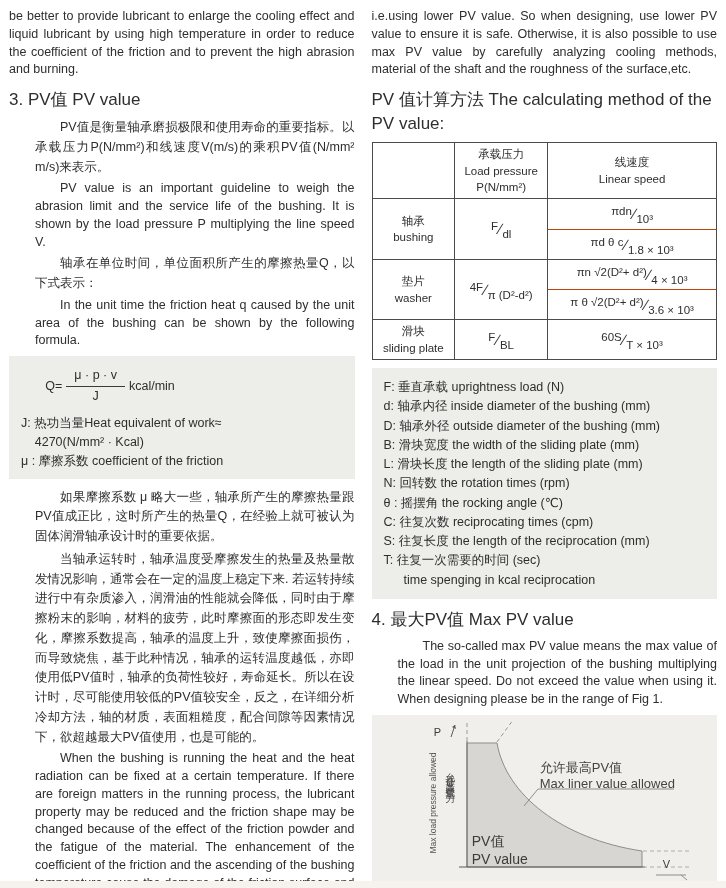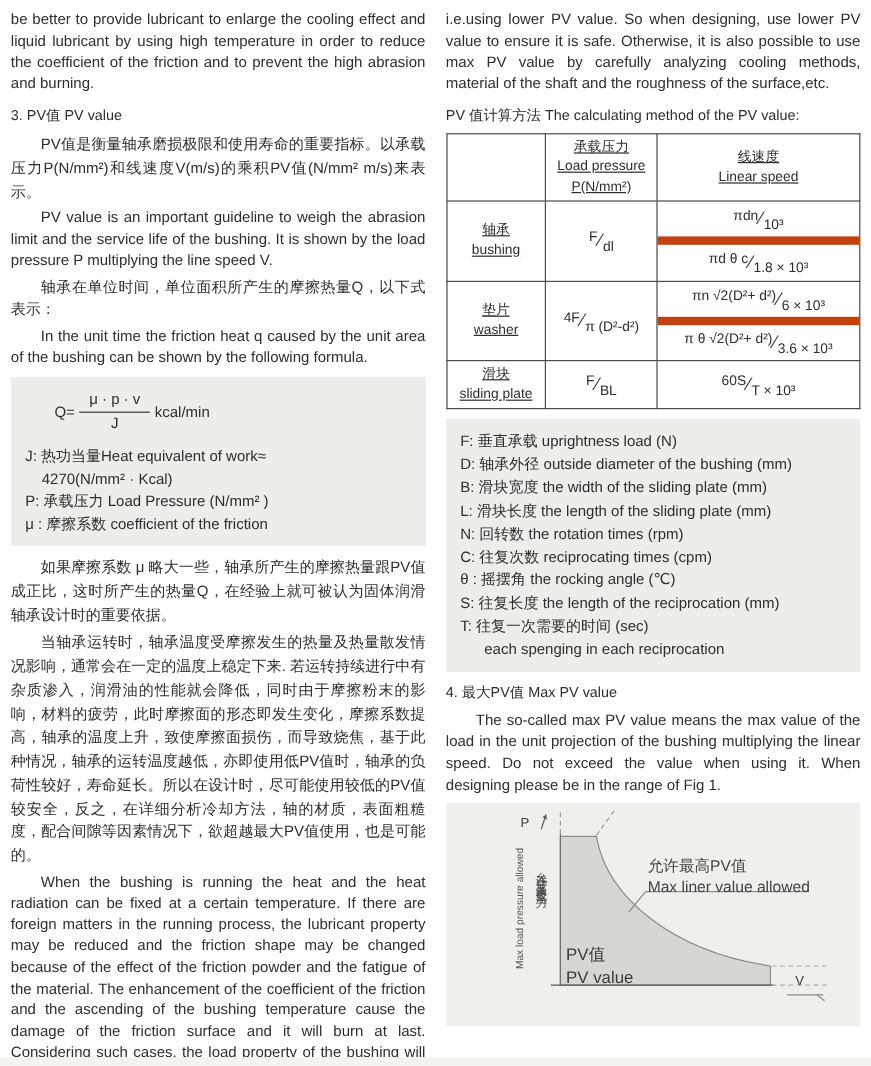--- a/index.html
+++ b/index.html
@@ -5,38 +5,38 @@
   html,body{margin:0;padding:0;}
   body{
     width:726px;height:888px;overflow:hidden;position:relative;
     background:#ffffff;color:#2e2e2e;
     font-family:"Liberation Sans","DejaVu Sans",sans-serif;
     font-size:12.5px;line-height:1.42;
   }
   .page{display:flex;gap:17px;padding:8px 9px 0 9px;}
   .col{flex:1;min-width:0;}
   p{margin:0 0 3px 0;text-align:justify;}
-  p.ind{text-indent:2em;}
+  p.ind{text-indent:2em;margin-left:26px;}
   p.cn{line-height:1.58;}
-  h2{font-size:12px;font-weight:normal;margin:9px 0 6px 0;}
+  h2{font-size:17px;font-weight:normal;margin:9px 0 6px 0;}
   .graybox{background:#ededea;padding:9px 12px 8px 12px;margin:6px 0 9px 0;}
   .formula-line{margin:2px 0 8px 0;text-align:left;}
   .stack{display:inline-block;vertical-align:middle;text-align:center;margin:0 4px;}
   .stack .top{display:block;border-bottom:1px solid #3a3a3a;padding:0 8px 1px 8px;}
   .stack .bot{display:block;padding-top:1px;}
   .defline{margin:1px 0;line-height:1.44;}
   .defline.cont{padding-left:1.1em;}
   .defs2 .defline{line-height:1.38;margin:2px 0;}
   .defs2 .defline.cont{padding-left:1.6em;}
 
-  table.pvtab{border-collapse:collapse;width:100%;margin:2px 0 8px 0;font-size:11.5px;text-decoration:underline;}
+  table.pvtab{border-collapse:collapse;width:100%;margin:2px 0 8px 0;font-size:11.5px;}
   table.pvtab td{border:1px solid #4b4b4b;text-align:center;vertical-align:middle;padding:3px 2px;}
   table.pvtab td.nopad{padding:0;}
   table.pvtab .sub{padding:4px 2px;}
-  table.pvtab .sub.bt{border-top:7px solid #c2410c;}
+  table.pvtab .sub.bt{border-top:1px solid #c2410c;}
   .fr{display:inline-block;white-space:nowrap;}
   .fr .n{position:relative;top:-4px;}
   .fr .sl{font-size:15px;color:#3a3a3a;margin:0 1px;}
   .fr .d{position:relative;top:4px;}
 
   .figbox{background:#f0efec;margin-top:6px;padding:2px 0 6px 0;}
   .fig-wrap{position:relative;width:345px;height:178px;margin:0 auto;}
   .fig-wrap svg{position:absolute;left:0;top:0;}
   .flabel{position:absolute;color:#3c3c3c;white-space:nowrap;}
   .f-p{left:62px;top:8px;font-size:11px;}
@@ -61,21 +61,20 @@
     <p class="ind cn">轴承在单位时间，单位面积所产生的摩擦热量Q，以下式表示：</p>
     <p class="ind">In the unit time the friction heat q caused by the unit area of the bushing can be shown by the following formula.</p>
 
     <div class="graybox">
       <div class="formula-line">
         &nbsp;&nbsp;&nbsp;&nbsp;&nbsp;&nbsp;
         <span>Q=</span><span class="stack"><span class="top">μ · p · v</span><span class="bot">J</span></span><span>kcal/min</span>
       </div>
       <div class="defline">J: 热功当量Heat equivalent of work≈</div>
       <div class="defline cont">4270(N/mm² · Kcal)</div>
-      <div class="defline">P: 承载压力 Load Pressure (N/mm² )</div>
       <div class="defline">μ : 摩擦系数 coefficient of the friction</div>
     </div>
 
     <p class="ind cn">如果摩擦系数 μ 略大一些，轴承所产生的摩擦热量跟PV值成正比，这时所产生的热量Q，在经验上就可被认为固体润滑轴承设计时的重要依据。</p>
     <p class="ind cn">当轴承运转时，轴承温度受摩擦发生的热量及热量散发情况影响，通常会在一定的温度上稳定下来. 若运转持续进行中有杂质渗入，润滑油的性能就会降低，同时由于摩擦粉末的影响，材料的疲劳，此时摩擦面的形态即发生变化，摩擦系数提高，轴承的温度上升，致使摩擦面损伤，而导致烧焦，基于此种情况，轴承的运转温度越低，亦即使用低PV值时，轴承的负荷性较好，寿命延长。所以在设计时，尽可能使用较低的PV值较安全，反之，在详细分析冷却方法，轴的材质，表面粗糙度，配合间隙等因素情况下，欲超越最大PV值使用，也是可能的。</p>
     <p class="ind">When the bushing is running the heat and the heat radiation can be fixed at a certain temperature. If there are foreign matters in the running process, the lubricant property may be reduced and the friction shape may be changed because of the effect of the friction powder and the fatigue of the material. The enhancement of the coefficient of the friction and the ascending of the bushing temperature cause the damage of the friction surface and it will burn at last. Considering such cases, the load property of the bushing will be better and the service life will be longer if the operating temperature of the bushing is lower</p>
   </div>
 
   <div class="col">
     <p>i.e.using lower PV value. So when designing, use lower PV value to ensure it is safe. Otherwise, it is also possible to use max PV value by carefully analyzing cooling methods, material of the shaft and the roughness of the surface,etc.</p>
@@ -115,50 +114,51 @@
       </tr>
       <tr>
         <td>
           <div>垫片</div>
           <div>washer</div>
         </td>
         <td>
           <span class="fr"><span class="n">4F</span><span class="sl">∕</span><span class="d">π (D²-d²)</span></span>
         </td>
         <td class="nopad">
-          <div class="sub"><span class="fr"><span class="n">πn √2(D²+ d²)</span><span class="sl">∕</span><span class="d">6 × 10³</span></span></div>
+          <div class="sub"><span class="fr"><span class="n">πn √2(D²+ d²)</span><span class="sl">∕</span><span class="d">4 × 10³</span></span></div>
           <div class="sub bt"><span class="fr"><span class="n">π θ √2(D²+ d²)</span><span class="sl">∕</span><span class="d">3.6 × 10³</span></span></div>
         </td>
       </tr>
       <tr>
         <td>
           <div>滑块</div>
           <div>sliding plate</div>
         </td>
         <td>
           <span class="fr"><span class="n">F</span><span class="sl">∕</span><span class="d">BL</span></span>
         </td>
         <td>
           <span class="fr"><span class="n">60S</span><span class="sl">∕</span><span class="d">T × 10³</span></span>
         </td>
       </tr>
     </tbody>
       </table>
 
     <div class="graybox defs2">
       <div class="defline">F: 垂直承载 uprightness load (N)</div>
+      <div class="defline">d: 轴承内径 inside diameter of the bushing (mm)</div>
       <div class="defline">D: 轴承外径 outside diameter of the bushing (mm)</div>
       <div class="defline">B: 滑块宽度 the width of the sliding plate (mm)</div>
       <div class="defline">L: 滑块长度 the length of the sliding plate (mm)</div>
       <div class="defline">N: 回转数 the rotation times (rpm)</div>
+      <div class="defline">θ : 摇摆角 the rocking angle (℃)</div>
       <div class="defline">C: 往复次数 reciprocating times (cpm)</div>
-      <div class="defline">θ : 摇摆角 the rocking angle (℃)</div>
       <div class="defline">S: 往复长度 the length of the reciprocation (mm)</div>
       <div class="defline">T: 往复一次需要的时间 (sec)</div>
-      <div class="defline cont">each spenging in each reciprocation</div>
+      <div class="defline cont">time spenging in kcal reciprocation</div>
     </div>
 
     <h2>4. 最大PV值 Max PV value</h2>
     <p class="ind">The so-called max PV value means the max value of the load in the unit projection of the bushing multiplying the linear speed. Do not exceed the value when using it. When designing please be in the range of Fig 1.</p>
 
     <div class="figbox">
       <div class="fig-wrap">
         <svg width="345" height="178" viewBox="0 0 345 178">
 
           <path d="M95,150 L95,26 L125,26 C134,78 190,122 270,134 L270,150 Z" fill="#d7d6d2" stroke="#8d8d8a" stroke-width="1"></path>

